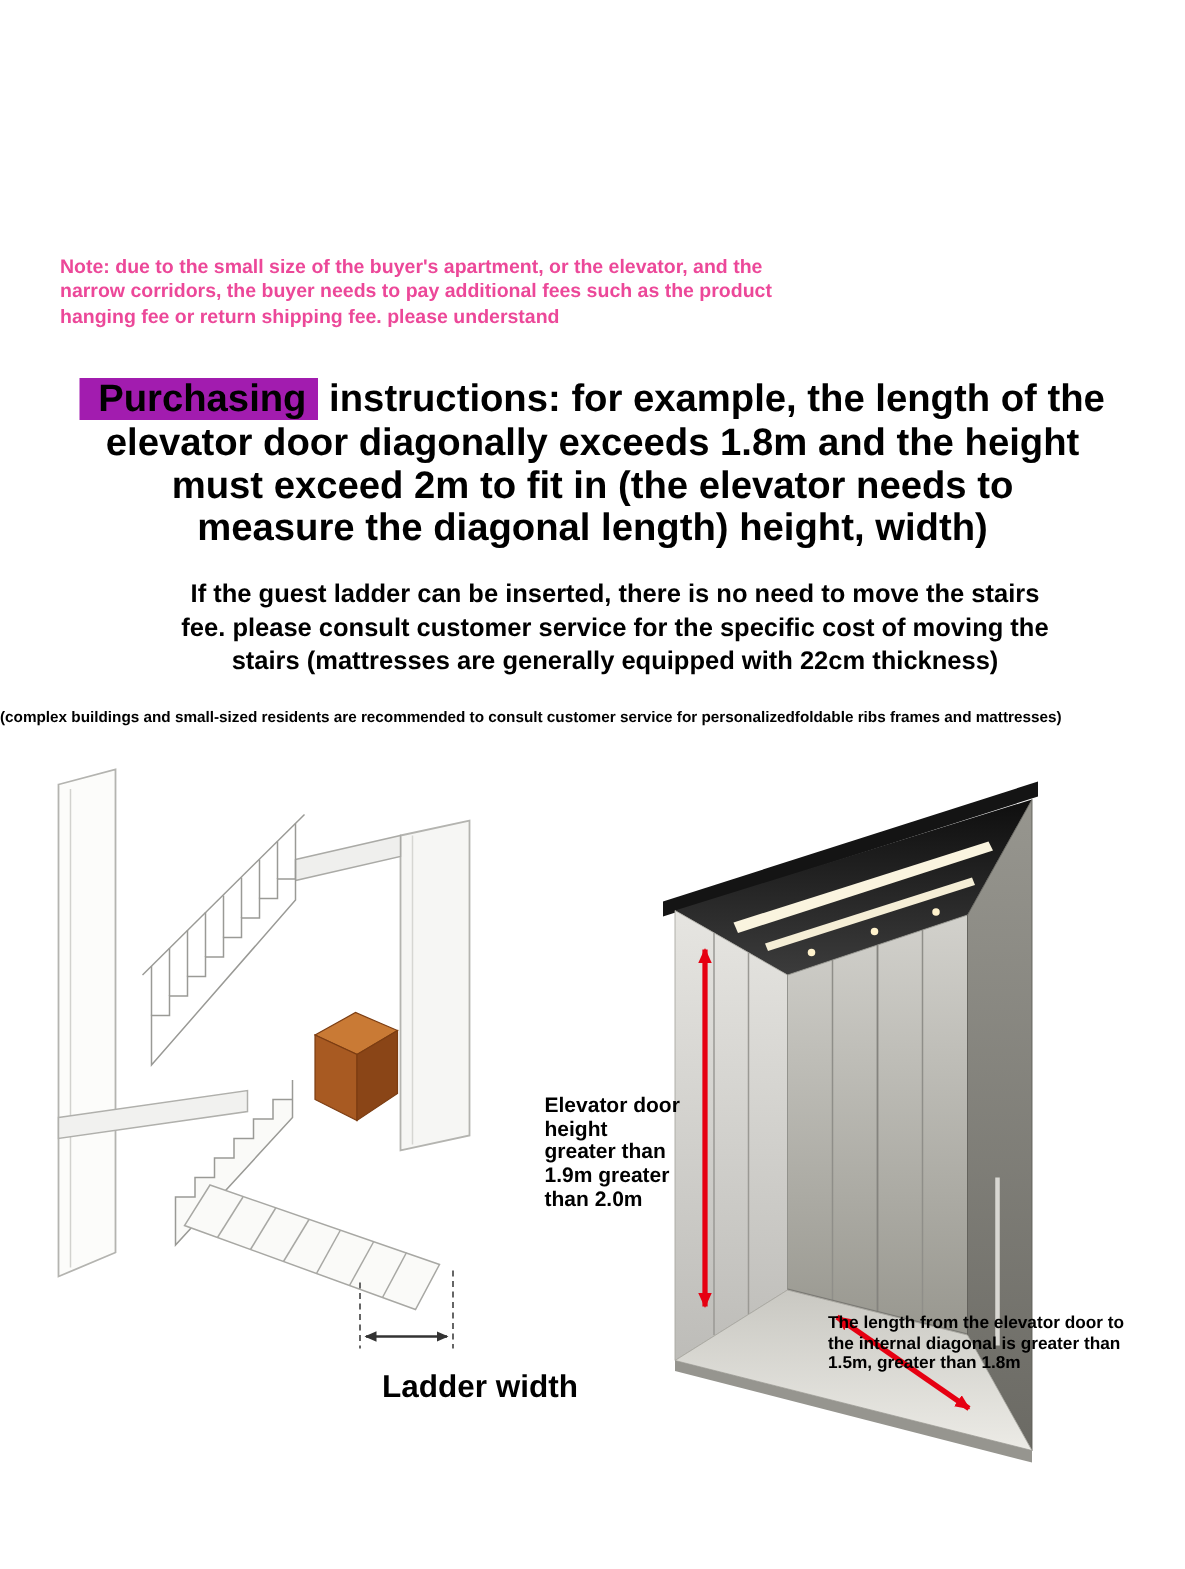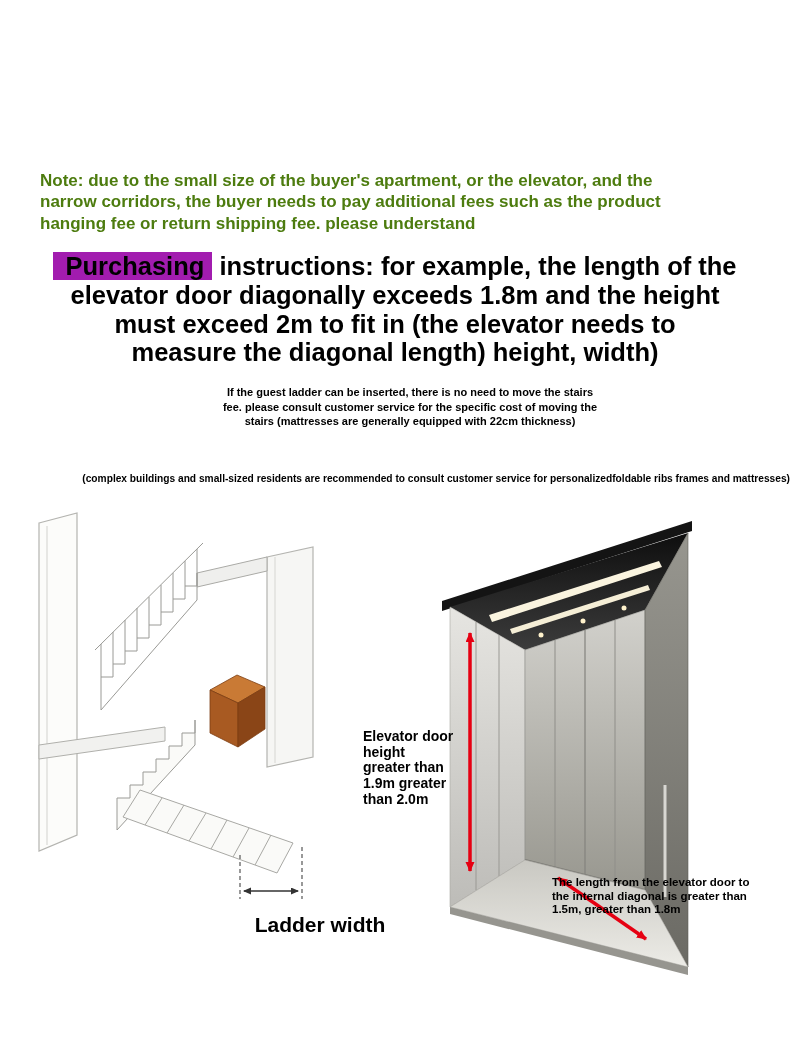--- a/index.html
+++ b/index.html
@@ -3,30 +3,30 @@
 <meta charset="utf-8">
 <style>
   html,body { margin:0; padding:0; background:#ffffff; }
   body { font-family:"Liberation Sans","DejaVu Sans",sans-serif; color:#000; }
   .canvas { position:relative; width:790px; height:1046px; margin:0 auto; background:#fff; overflow:hidden; }
 
   .title { position:absolute; top:106px; left:0; width:790px; text-align:center;
            font-size:29px; font-weight:bold; letter-spacing:-0.5px; color:#000; }
 
   .note { position:absolute; top:170px; left:40px; width:710px;
-          font-size:17px; font-weight:bold; color:#4d7c0f; line-height:1.26; }
+          font-size:13px; font-weight:bold; color:#ec4899; line-height:1.26; }
 
   .purchasing { position:absolute; top:252px; left:15px; width:760px; text-align:center;
                 font-size:25.5px; font-weight:bold; color:#000; line-height:1.13; }
   .purchasing .hl { background:#a21caf; padding:0 8px 0 12px; }
 
   .ladder-note { position:absolute; top:385px; left:65px; width:690px; text-align:center;
-                 font-size:11px; font-weight:bold; color:#000; line-height:1.33; }
-
-  .small-note { position:absolute; top:473px; left:0; width:790px; text-align:right;
+                 font-size:17px; font-weight:bold; color:#000; line-height:1.33; }
+
+  .small-note { position:absolute; top:473px; left:0; width:790px; text-align:left;
                 font-size:10.2px; font-weight:bold; color:#000; }
 
   .stairs-svg { position:absolute; left:25px; top:505px; }
   .elevator-svg { position:absolute; left:430px; top:515px; }
 
   .stairs-label { position:absolute; left:200px; top:913px; width:240px; text-align:center;
                   font-size:21px; font-weight:bold; color:#000; }
 
   .elev-height-label { position:absolute; left:363px; top:729px; width:100px;
                        font-size:14px; font-weight:bold; line-height:1.12; color:#000; z-index:3; }

